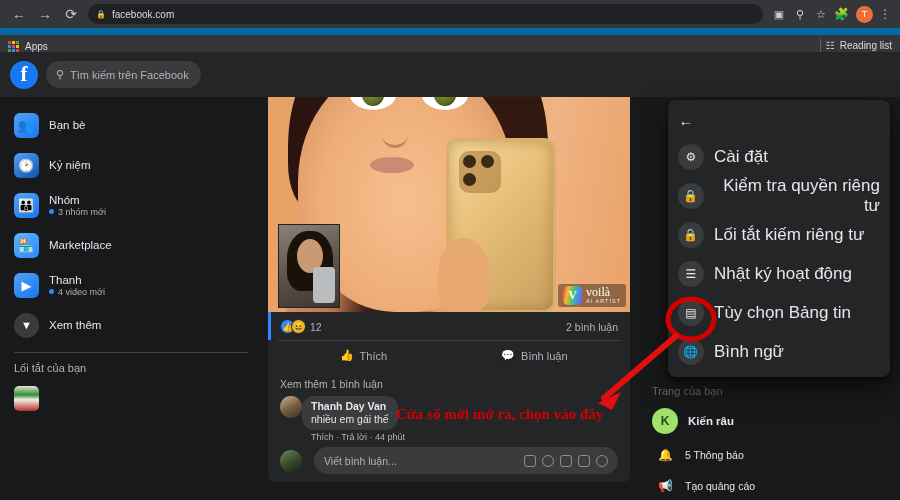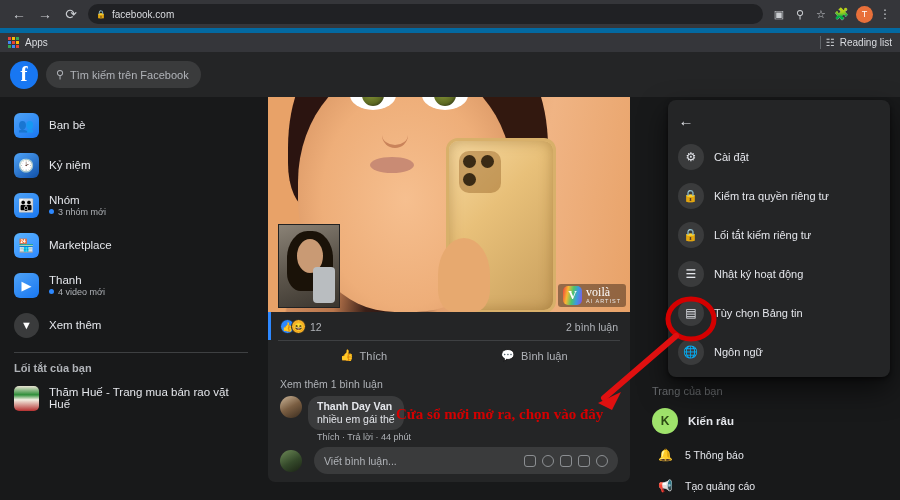--- a/index.html
+++ b/index.html
@@ -35,22 +35,22 @@
     color:#c9ccd0; font-size:12px; cursor:pointer; }
   .avatar-chrome {
     width: 17px; height: 17px; border-radius: 50%; background: #e8703a; color: #fff;
     font-size: 9px; display: flex; align-items: center; justify-content: center;
     margin: 0 3px; cursor: pointer;
   }
   .kebab { width: 18px; color: #c9ccd0; font-size: 12px; text-align: center; cursor: pointer; }
 
   .bookmarks-bar {
     position: absolute; left: 0; top: 28px; width: 900px; height: 24px;
-    background: #35363a; display: flex; align-items: center; padding: 0 8px;
-    border-top: 5px solid #0369a1;
+    background: #35363a; display: flex; align-items: flex-end; padding: 0 8px;
+    border-top: 7px solid #0369a1;
   }
   .apps-grid {
     display: inline-grid; grid-template-columns: repeat(3, 3px); grid-gap: 1px; margin-right: 6px;
   }
   .apps-grid i { width: 3px; height: 3px; display: block; }
   .bm-label { color: #dadce0; font-size: 10px; }
   .bm-right { margin-left: auto; display: flex; align-items: center; gap: 5px; }
   .bm-sep { width:1px; height:13px; background:#5f6368; }
   .reading-ico { color:#c9ccd0; font-size:10px; }
 
@@ -125,21 +125,21 @@
     display: flex; align-items: center; justify-content: center;
     font-size: 13px; color: #fff;
   }
   .side-txt { display: flex; flex-direction: column; }
   .side-label { color: #e4e6eb; font-size: 11.5px; }
   .side-sub { color: #b0b3b8; font-size: 9px; display: flex; align-items: center; margin-top: 1px; }
   .dot-blue { width: 5px; height: 5px; border-radius: 50%; background: #2d88ff; margin-right: 4px; display: inline-block; }
   .more-circ { background: #3a3b3c !important; border-radius: 50% !important; }
 
   .side-divider { height: 1px; background: #3e4042; margin: 7px 6px 7px 6px; }
-  .side-heading { color: #b0b3b8; font-size: 11px; font-weight: bold; padding: 2px 6px 4px; }
+  .side-heading { color: #b0b3b8; font-size: 11px; font-weight: normal; padding: 2px 6px 4px; }
   .short-ico { width: 25px; height: 25px; border-radius: 5px; margin-right: 10px; flex: none; overflow: hidden; position: relative; }
 
   
   .feed { position: absolute; left: 268px; top: 88px; width: 362px; height: 412px; overflow: hidden; }
   .post { background: #242526; border-radius: 7px; overflow: hidden; position: relative; }
   .post::before {
     content: ""; position: absolute; left: 0; top: 0; width: 3px; height: 252px; background: #2d88ff;
   }
   .post-img {
     position: relative; height: 224px; width: 100%;
@@ -193,21 +193,21 @@
     display: flex; align-items: center; justify-content: center; border: 1.5px solid #242526; }
   .r-like { background: #2d88ff; color: #fff; }
   .r-haha { background: #f7b125; color: #7a4a00; margin-left: -4px; }
   .stat-txt { color: #b0b3b8; font-size: 10.5px; }
   .post-actions { display: flex; border-top: 1px solid #3e4042; margin: 0 10px; }
   .act-btn { flex: 1; height: 29px; display: flex; align-items: center; justify-content: center;
     gap: 6px; color: #b0b3b8; font-size: 11px; border-radius: 5px; cursor: pointer; }
 
   .comments { padding: 6px 12px 8px; }
   .view-more { color: #b0b3b8; font-size: 10.5px; padding: 2px 0 6px; cursor: pointer; }
-  .comment-row { display: flex; gap: 6px; margin-bottom: 3px; }
+  .comment-row { display: flex; margin-bottom: 3px; }
   .c-av { width: 22px; height: 22px; border-radius: 50%; flex: none;
     background: linear-gradient(150deg,#cdb79a,#7a5e42 50%,#3a2c1e); }
   .c-av.me { background: linear-gradient(150deg,#6d8a57,#34492a 55%,#1a2214); }
   .c-bubble { background: #3a3b3c; border-radius: 12px; padding: 4px 9px; display: inline-block; }
   .c-name { color: #e4e6eb; font-size: 10.5px; font-weight: bold; line-height: 1.25; }
   .c-text { color: #e4e6eb; font-size: 10.5px; line-height: 1.25; }
   .c-meta { color: #b0b3b8; font-size: 9px; padding: 2px 0 0 9px; }
   .composer { display: flex; gap: 12px; align-items: center; margin-top: 5px; }
   .composer-box {
     flex: 1; height: 27px; background: #3a3b3c; border-radius: 14px;
@@ -237,21 +237,21 @@
   }
   .panel-head { display: flex; align-items: center; gap: 8px; padding: 4px 10px 8px; }
   .back-arrow { color: #e4e6eb; font-size: 15px; cursor: pointer; width: 16px; text-align: center; }
   .panel-title { color: #e4e6eb; font-size: 14px; font-weight: bold; }
   .panel-item { display: flex; align-items: center; height: 39px; padding: 0 10px; border-radius: 6px; cursor: pointer; }
   .panel-ico {
     width: 26px; height: 26px; border-radius: 50%; background: #3a3b3c; flex: none;
     display: flex; align-items: center; justify-content: center; color: #e4e6eb; font-size: 12px;
     margin-right: 10px;
   }
-  .panel-label { color: #e4e6eb; font-size: 11px; text-align: right; }
+  .panel-label { color: #e4e6eb; font-size: 17px; text-align: right; }
 
   
   .anno-text {
     position: absolute; left: 396px; top: 406px; color: #d40000; font-size: 15px;
     font-family: "Liberation Serif", serif; font-weight: bold; z-index: 12; white-space: nowrap;
   }
   .anno-svg { position: absolute; left: 0; top: 0; width: 900px; height: 500px; z-index: 11; pointer-events: none; }
 </style>
 </head>
 <body>
@@ -389,23 +389,20 @@
       <span class="side-txt">
           <span class="side-label">Xem thêm</span>
         </span>
     </div>
 
     <div class="side-divider"></div>
     <div class="side-heading">Lối tắt của bạn</div>
 
     <div class="side-item">
       <span class="short-ico" style="background:linear-gradient(180deg,#e8e2d2 0%,#2f8f3a 35%,#f3efe2 55%,#b53030 100%)"></span>
-      <span class="side-txt">
-          <span class="side-label">Thăm Huế - Trang mua bán rao vặt Huế</span>
-        </span>
     </div>
   </div>
 
   <div class="feed">
     <div class="post">
 
       <div class="post-img">
         <span class="hair-l"></span>
         <span class="hair-r"></span>
         <span class="cartoon-face">
@@ -528,21 +525,21 @@
     <div class="panel-item">
       <span class="panel-ico">☰</span>
       <span class="panel-label">Nhật ký hoạt động</span>
     </div>
     <div class="panel-item">
       <span class="panel-ico">▤</span>
       <span class="panel-label">Tùy chọn Bảng tin</span>
     </div>
     <div class="panel-item">
       <span class="panel-ico">🌐</span>
-      <span class="panel-label">Ngôn ngữ</span>
+      <span class="panel-label">Bình ngữ</span>
     </div>
   </div>
 
   <svg class="anno-svg" viewBox="0 0 900 500">
     <ellipse cx="691" cy="319" rx="23" ry="20" fill="none" stroke="#d40000" stroke-width="5"></ellipse>
     <path d="M 676 336 L 604 398" stroke="#e01010" stroke-width="6" fill="none" stroke-linecap="round"></path>
     <path d="M 598 403 L 621 392 L 612 410 Z" fill="#e01010"></path>
   </svg>
   <div class="anno-text">Cửa sổ mới mở ra, chọn vào đây</div>
 

